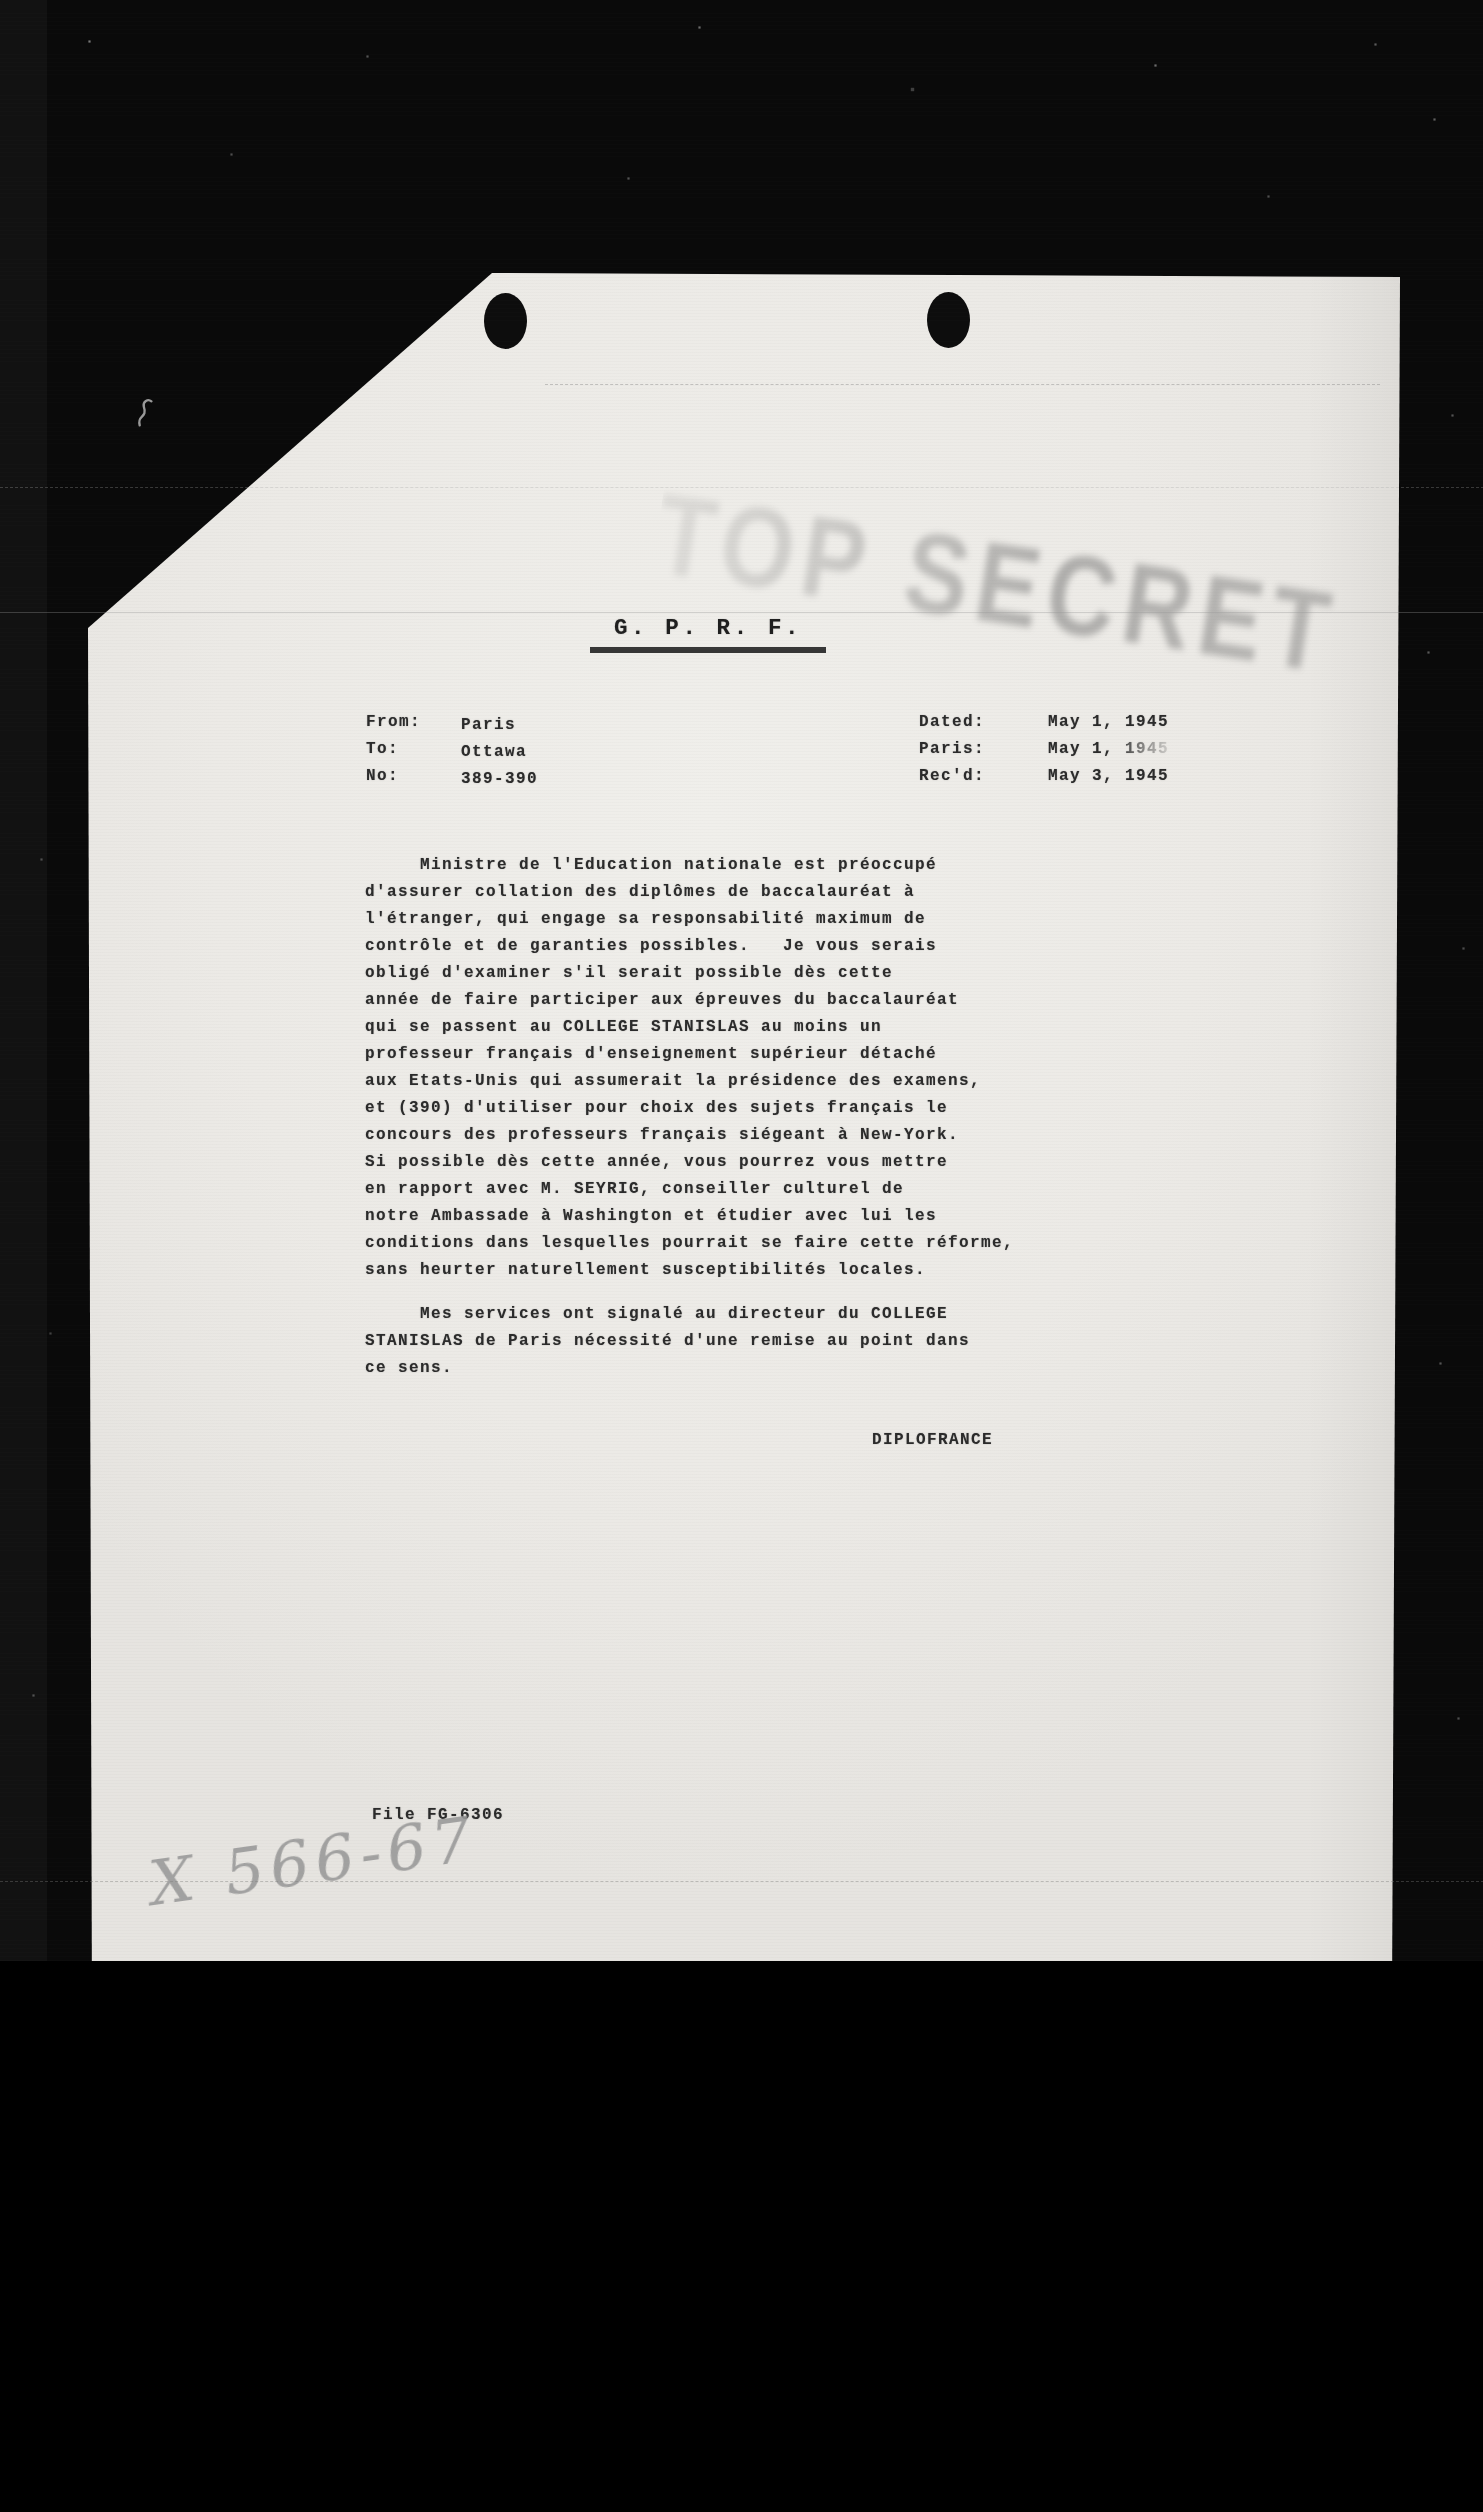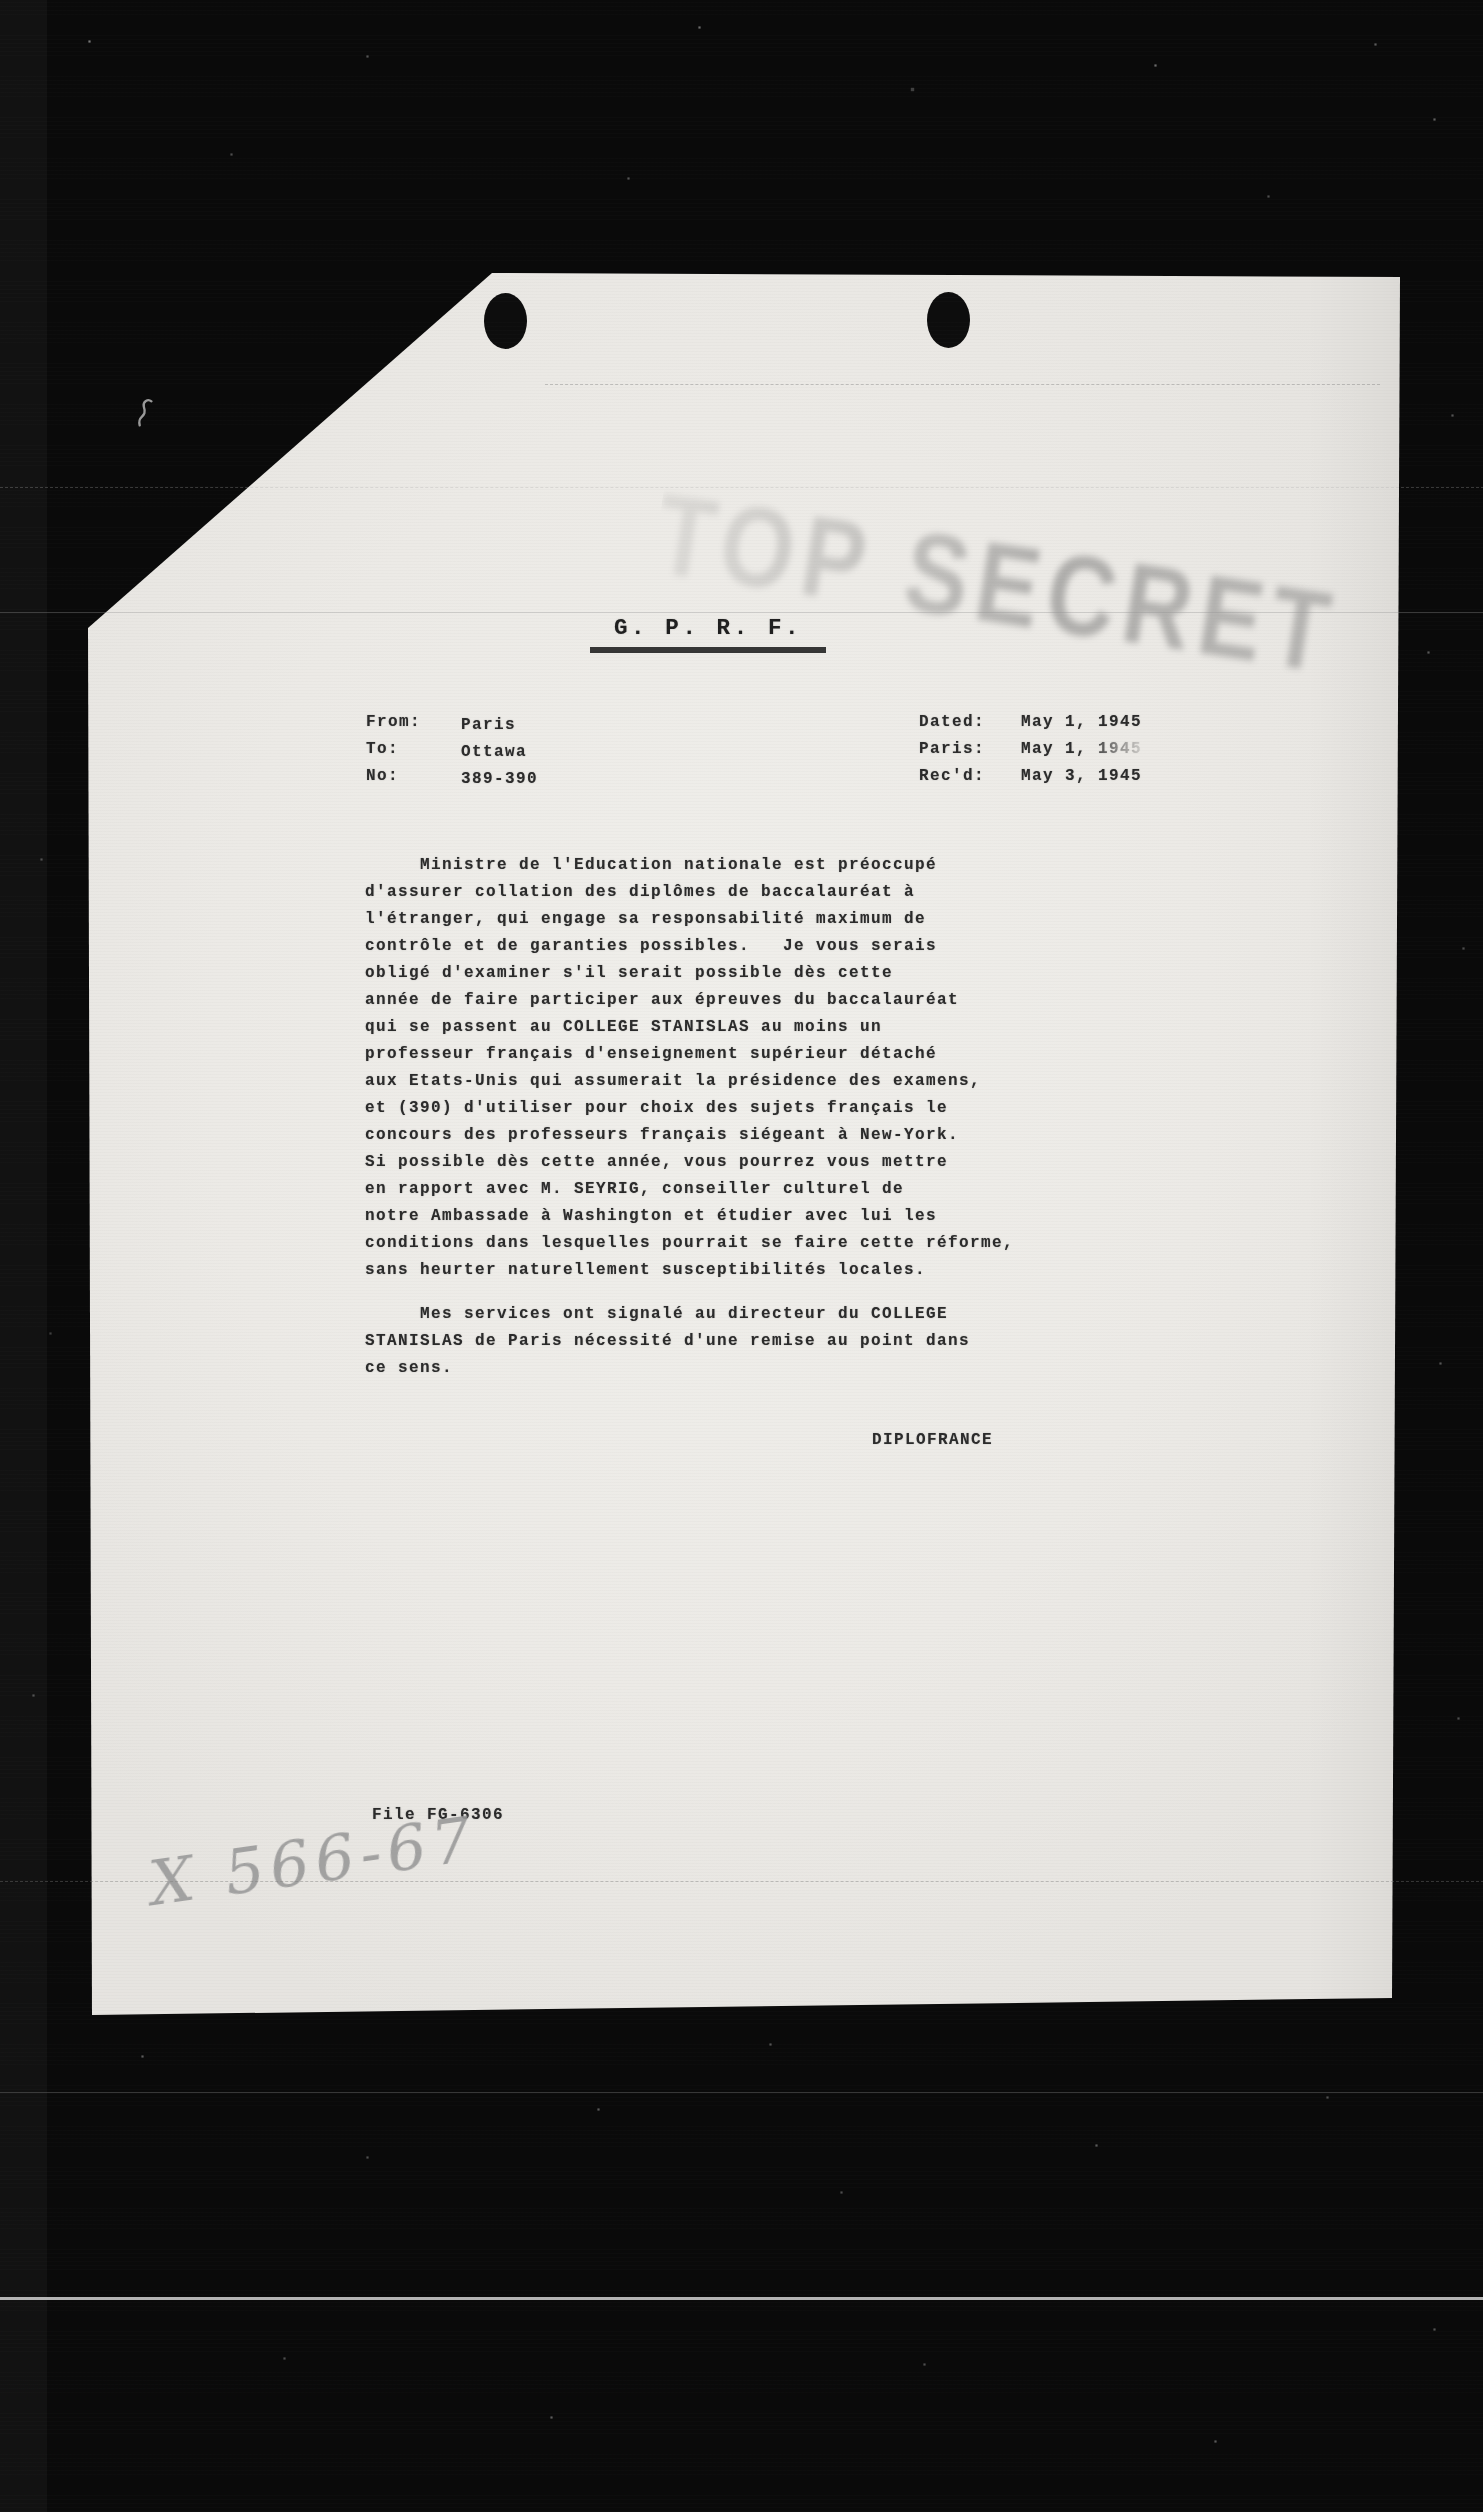--- a/index.html
+++ b/index.html
@@ -1,17 +1,17 @@
 <!DOCTYPE html>
 <html style="font-size:9.5px"><head>
 <meta charset="utf-8">
 <style>
   html,body { margin:0; padding:0; background:#000; }
   .stage {
-    position:relative; width:1484px; height:2512px;
+    position:relative; width:1484px; height:1961px;
     background:#0a0a0a; overflow:hidden;
     font-family:"Liberation Mono", monospace;
     text-decoration:underline;
   }
   
   .left-strip { position:absolute; left:0; top:0; width:47px; height:100%;
     background:rgba(255,255,255,0.035); z-index:1; }
   .scanlines { position:absolute; inset:0; z-index:6; pointer-events:none;
     background:repeating-linear-gradient(0deg, rgba(255,255,255,0.022) 0 0.6px, transparent 0.6px 4.1px);
     opacity:.5; }
@@ -66,21 +66,21 @@
     position:absolute; left:590px; top:615px; z-index:3;
     font-size:22.5px; letter-spacing:3.6px; color:#1f1f1f;
     padding:0 24px 6px 24px; border-bottom:6px solid rgba(28,28,28,.88);
     white-space:nowrap;
   }
   .meta-block { position:absolute; top:709px; z-index:3; }
   .meta-left  { left:366px; }
   .meta-right { left:919px; }
   .meta-row { position:relative; height:27px; line-height:27px; white-space:nowrap; }
   .meta-left  .meta-value { position:absolute; left:95px; top:3px; }
-  .meta-right .meta-value { position:absolute; left:102px; top:0; }
+  .meta-right .meta-value { position:absolute; left:129px; top:0; }
   .fade-right {
     -webkit-mask-image:linear-gradient(90deg, #000 55%, rgba(0,0,0,.5) 80%, rgba(0,0,0,.15) 100%);
     mask-image:linear-gradient(90deg, #000 55%, rgba(0,0,0,.5) 80%, rgba(0,0,0,.15) 100%);
   }
   .body-par { position:absolute; left:365px; z-index:3;
     line-height:27px; white-space:pre; }
   .par1 { top:852px; }
   .par2 { top:1301px; }
   .signature { position:absolute; left:872px; top:1431px; z-index:3; white-space:nowrap; }
   .unit-block { position:absolute; left:972px; top:1747px; z-index:3;

